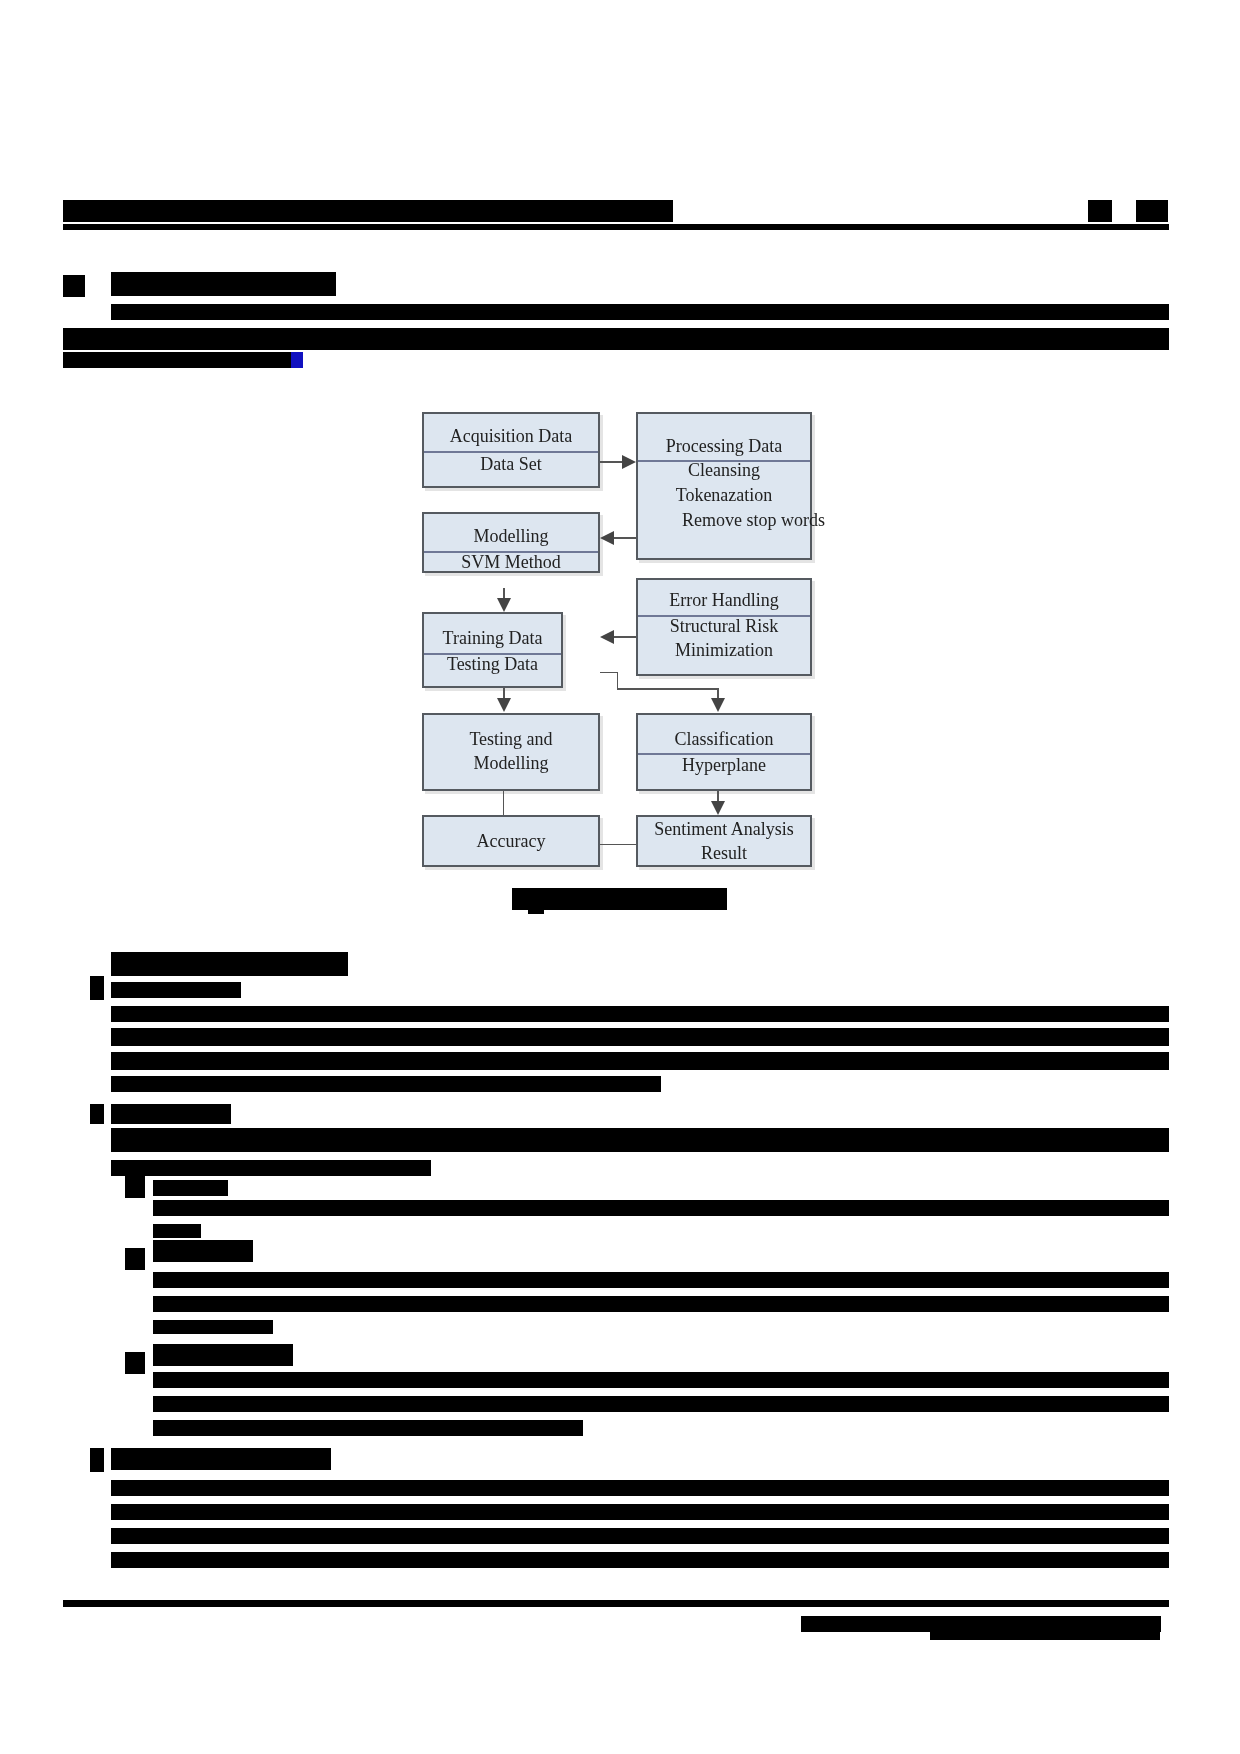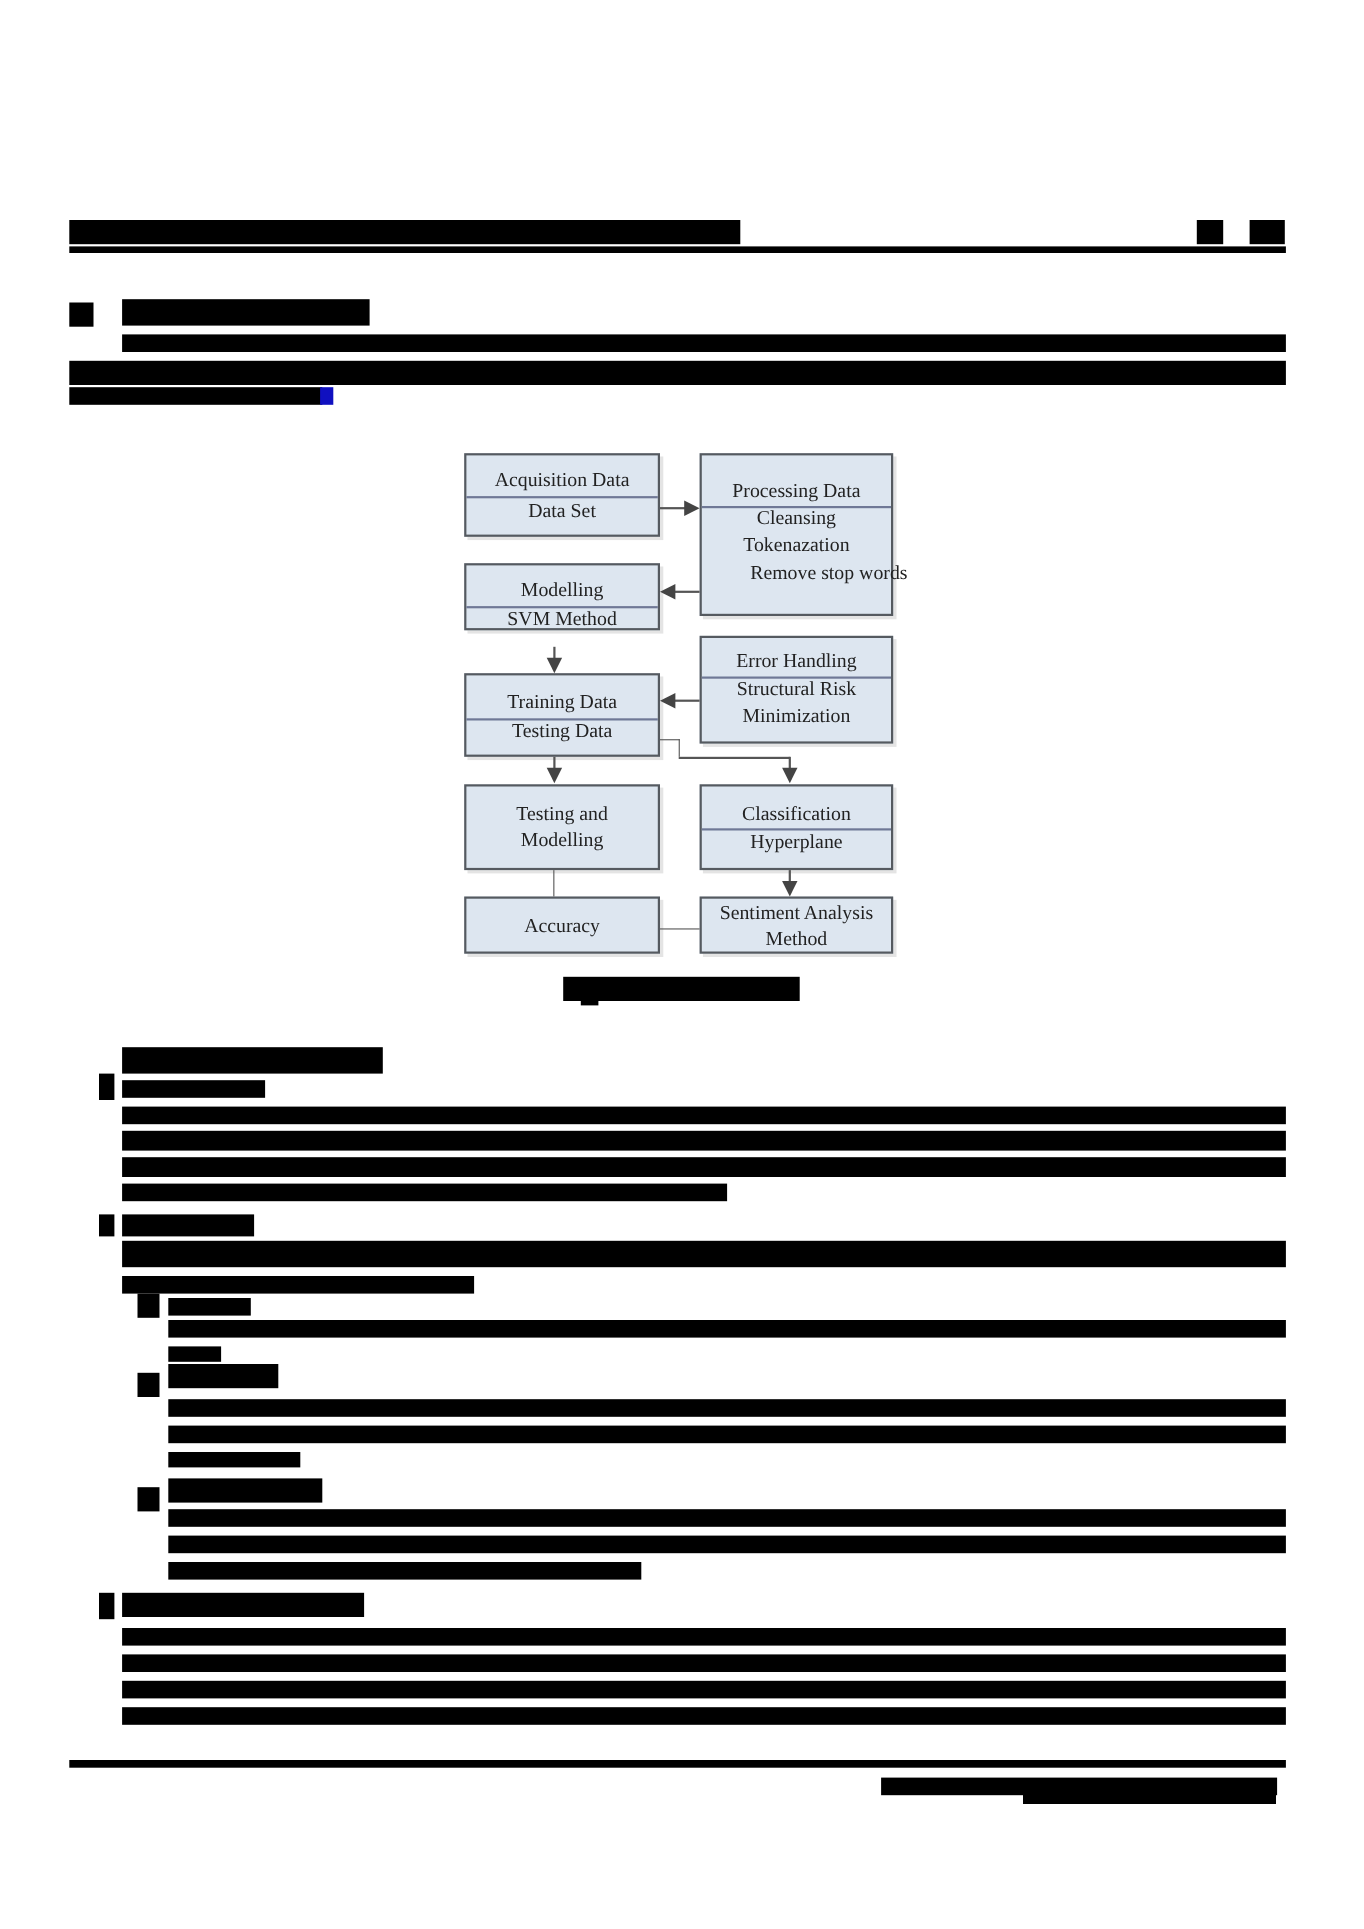--- a/index.html
+++ b/index.html
@@ -68,21 +68,21 @@
     <div class="t" style="top:36px;">SVM Method</div>
   </div>
 
   <div class="box" style="left:636px;top:578px;width:176px;height:98px;">
     <div class="t" style="top:8px;">Error Handling</div>
     <div class="divider" style="top:35px;"></div>
     <div class="t" style="top:34px;">Structural Risk</div>
     <div class="t" style="top:58px;">Minimization</div>
   </div>
 
-  <div class="box" style="left:422px;top:612px;width:178px;height:76px;">
+  <div class="box" style="left:422px;top:612px;width:141px;height:76px;">
     <div class="t" style="top:12px;">Training Data</div>
     <div class="divider" style="top:39px;"></div>
     <div class="t" style="top:38px;">Testing Data</div>
   </div>
 
   <div class="box" style="left:422px;top:713px;width:178px;height:78px;">
     <div class="t" style="top:12px;">Testing and</div>
     <div class="t" style="top:36px;">Modelling</div>
   </div>
 
@@ -91,21 +91,21 @@
     <div class="divider" style="top:38px;"></div>
     <div class="t" style="top:38px;">Hyperplane</div>
   </div>
 
   <div class="box" style="left:422px;top:815px;width:178px;height:52px;">
     <div class="t" style="top:12px;">Accuracy</div>
   </div>
 
   <div class="box" style="left:636px;top:815px;width:176px;height:52px;">
     <div class="t" style="top:0px;">Sentiment Analysis</div>
-    <div class="t" style="top:24px;">Method</div>
+    <div class="t" style="top:24px;">Result</div>
   </div>
 
   <div class="conn" style="left:600px;top:461px;width:24px;height:2px;"></div>
   <div class="arrow-r" style="left:622px;top:455px;"></div>
 
   <div class="conn" style="left:612px;top:537px;width:24px;height:2px;"></div>
   <div class="arrow-l" style="left:600px;top:531px;"></div>
 
   <div class="conn" style="left:503px;top:588px;width:2px;height:12px;"></div>
   <div class="arrow-d" style="left:497px;top:598px;"></div>

